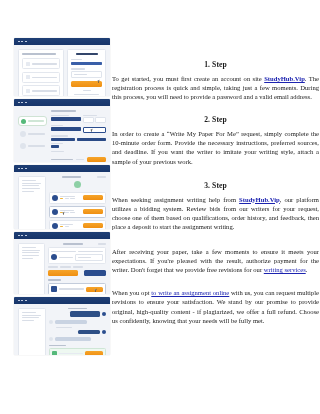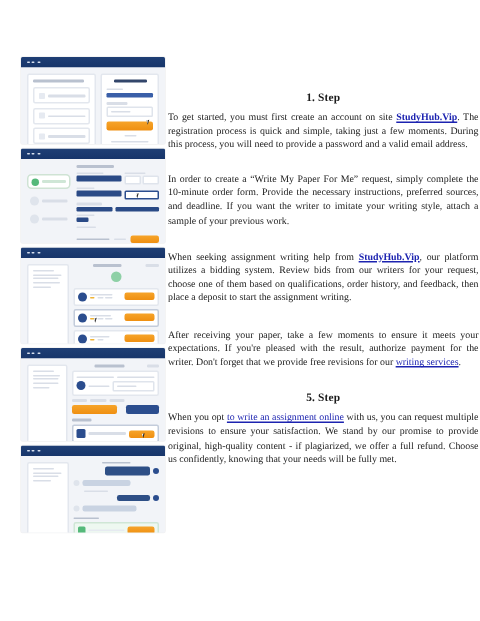--- a/index.html
+++ b/index.html
@@ -420,31 +420,32 @@
   </div>
 
   <div class="content-col">
 
     <div class="step-block sb1">
       <div class="step-heading">1. Step</div>
       <p class="step-body"><span>To get started, you must first create an account on site </span><a class="lnk" href="#">StudyHub.Vip</a><span>. The registration process is quick and simple, taking just a few moments. During this process, you will need to provide a password and a valid email address.</span></p>
     </div>
 
     <div class="step-block sb2">
+      <div class="step-heading">2. Step</div>
       <p class="step-body"><span>In order to create a “Write My Paper For Me” request, simply complete the 10-minute order form. Provide the necessary instructions, preferred sources, and deadline. If you want the writer to imitate your writing style, attach a sample of your previous work.</span></p>
     </div>
 
     <div class="step-block sb3">
+      <div class="step-heading">3. Step</div>
       <p class="step-body"><span>When seeking assignment writing help from </span><a class="lnk" href="#">StudyHub.Vip</a><span>, our platform utilizes a bidding system. Review bids from our writers for your request, choose one of them based on qualifications, order history, and feedback, then place a deposit to start the assignment writing.</span></p>
     </div>
 
     <div class="step-block sb4">
       <p class="step-body"><span>After receiving your paper, take a few moments to ensure it meets your expectations. If you're pleased with the result, authorize payment for the writer. Don't forget that we provide free revisions for our </span><a class="lnk thin" href="#">writing services</a><span>.</span></p>
     </div>
 
     <div class="step-block sb5">
-      <div class="step-heading">5. Step</div>
       <p class="step-body"><span>When you opt </span><a class="lnk thin" href="#">to write an assignment online</a><span> with us, you can request multiple revisions to ensure your satisfaction. We stand by our promise to provide original, high-quality content - if plagiarized, we offer a full refund. Choose us confidently, knowing that your needs will be fully met.</span></p>
     </div>
 
   </div>
 
 </div>
 
 </body></html>

